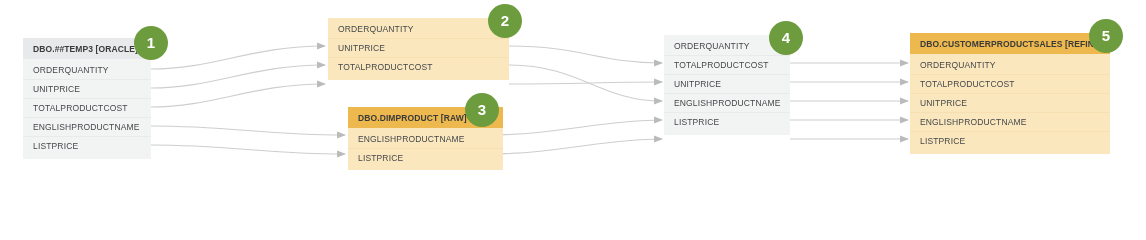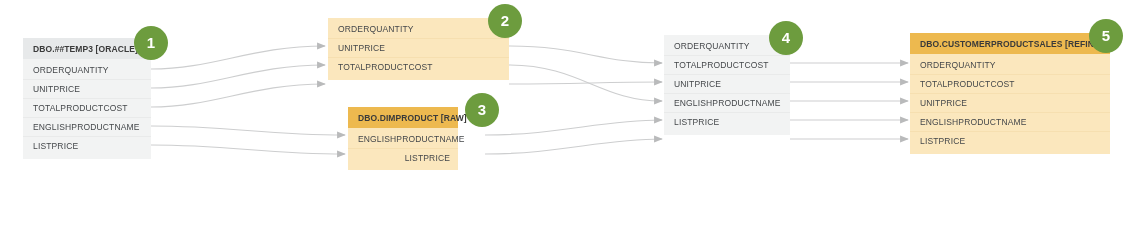--- a/index.html
+++ b/index.html
@@ -154,21 +154,21 @@
 
   <div class="node orange" style="left:328px; top:18px; width:181px;">
     <div class="node-body">
       <div class="field">ORDERQUANTITY</div>
       <div class="field">UNITPRICE</div>
       <div class="field">TOTALPRODUCTCOST</div>
     </div>
   </div>
   <div class="badge" style="left:488px; top:4px;">2</div>
 
-  <div class="node orange" style="left:348px; top:107px; width:110px;text-align:right;">
+  <div class="node orange" style="left:348px; top:107px; width:155px;">
     <div class="node-header">DBO.DIMPRODUCT [RAW]</div>
     <div class="node-body">
       <div class="field">ENGLISHPRODUCTNAME</div>
       <div class="field">LISTPRICE</div>
     </div>
   </div>
   <div class="badge" style="left:465px; top:93px;">3</div>
 
   <div class="node gray" style="left:664px; top:35px; width:126px;">
     <div class="node-body">

